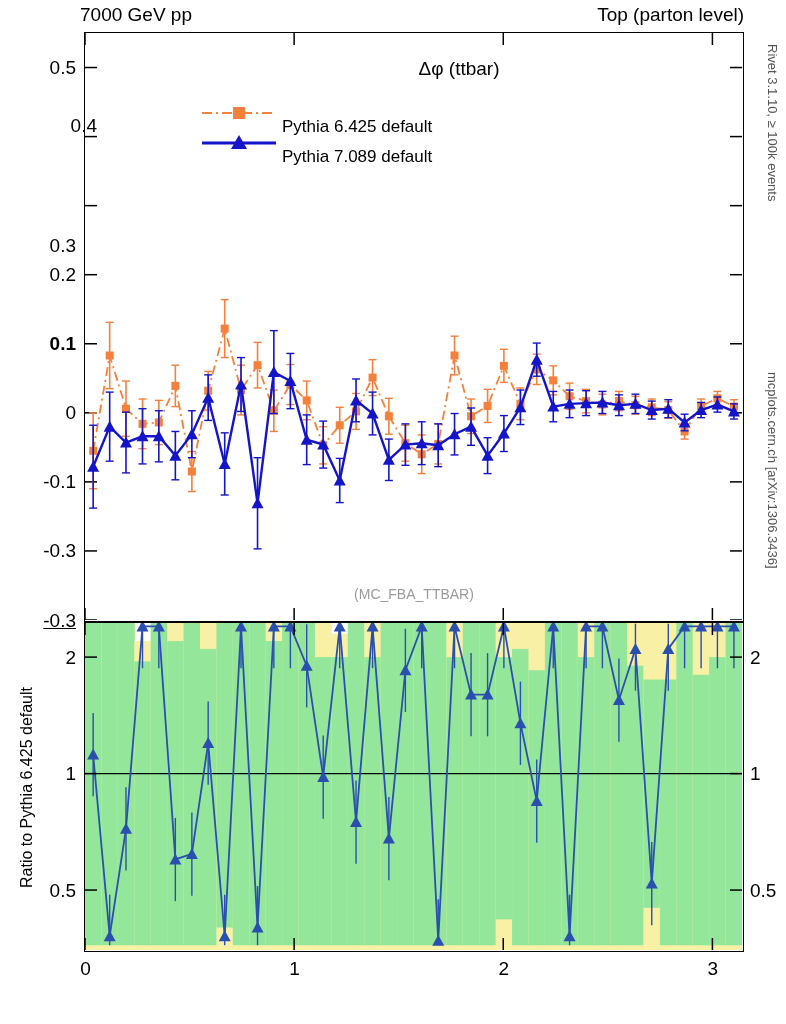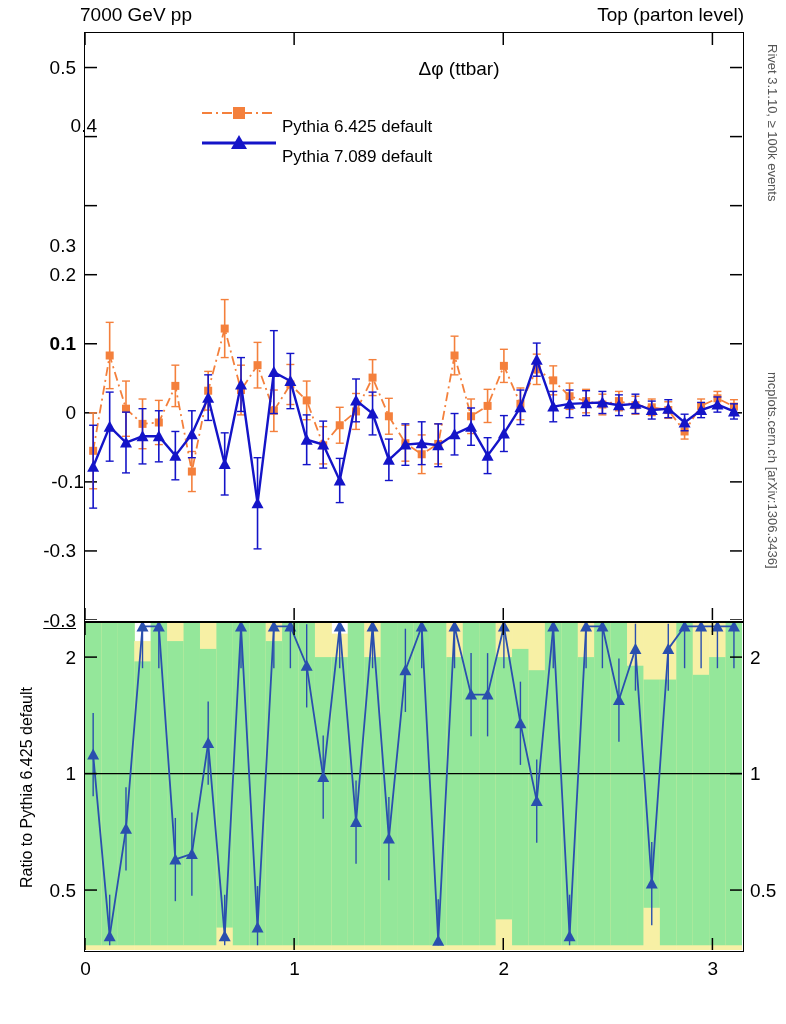--- a/index.html
+++ b/index.html
@@ -396,20 +396,21 @@
         <polygon points="566.7579181919465,371.0611764705883 572.7579181919465,382.0611764705883 560.7579181919465,382.0611764705883" fill="#1414c8"></polygon>
         <polygon points="583.2796434824128,369.68000000000006 589.2796434824128,380.68000000000006 577.2796434824128,380.68000000000006" fill="#1414c8"></polygon>
         <polygon points="599.5922330097087,383.49176470588236 605.5922330097087,394.49176470588236 593.5922330097087,394.49176470588236" fill="#1414c8"></polygon>
         <polygon points="616.1139583001751,371.0611764705883 622.1139583001751,382.0611764705883 610.1139583001751,382.0611764705883" fill="#1414c8"></polygon>
         <polygon points="632.4265478274709,365.5364705882353 638.4265478274709,376.5364705882353 626.4265478274709,376.5364705882353" fill="#1414c8"></polygon>
         <polygon points="648.9482731179373,372.4423529411765 654.9482731179373,383.4423529411765 642.9482731179373,383.4423529411765" fill="#1414c8"></polygon>
       </svg>
   </div>
 
   <div id="plot-title">Δφ (ttbar)</div>
+  <div id="watermark">(MC_FBA_TTBAR)</div>
 
   <div id="legend">
     <div class="leg-row">
       <svg width="78" height="26">
         <line x1="2" y1="13" x2="76" y2="13" stroke="#f4803c" stroke-width="2" stroke-dasharray="10,4,2,4"></line>
         <rect x="33" y="7" width="12" height="12" fill="#f4803c"></rect>
       </svg>
       <span class="leg-lbl">Pythia 6.425 default</span>
     </div>
     <div class="leg-row">
@@ -600,21 +601,21 @@
         <line x1="627.4072895113799" y1="327" x2="627.4072895113799" y2="315" stroke="#000" stroke-width="1.5"></line>
         <line x1="627.4072895113799" y1="0" x2="627.4072895113799" y2="12" stroke="#000" stroke-width="1.5"></line>
       </svg>
   </div>
 
   <div id="ylabel-ratio">Ratio to Pythia 6.425 default</div>
 
   <div id="ticklabels">
       <div class="ytl" style="top: 620.5px; left: 0px; width: 76px; text-decoration: underline;">-0.3</div>
       <div class="ytl" style="top: 551.441px; left: 0px; width: 76px;">-0.3</div>
-      <div class="ytl" style="top: 482.382px; left: 0px; width: 76px; padding-left: 8px;">-0.1</div>
+      <div class="ytl" style="top: 482.382px; left: 0px; width: 76px;">-0.1</div>
       <div class="ytl" style="top: 413.324px; left: 0px; width: 76px;">0</div>
       <div class="ytl" style="top: 344.265px; left: 0px; width: 76px; font-weight: bold;">0.1</div>
       <div class="ytl" style="top: 275.206px; left: 0px; width: 76px;">0.2</div>
       <div class="ytl" style="top: 206px; left: 0px; width: 76px; margin-top: 40px;">0.3</div>
       <div class="ytl" style="top: 126px; left: 0px; width: 76px; padding-left: 21px;">0.4</div>
       <div class="ytl" style="top: 68.0294px; left: 0px; width: 76px;">0.5</div>
       <div class="ytl" style="top: 890.563px; left: 0px; width: 76px;">0.5</div>
       <div class="ytl" style="top: 890.563px; left: 750px; width: 36px; text-align: left; right: auto;">0.5</div>
       <div class="ytl" style="top: 774.083px; left: 0px; width: 76px;">1</div>
       <div class="ytl" style="top: 774.083px; left: 750px; width: 36px; text-align: left; right: auto;">1</div>

